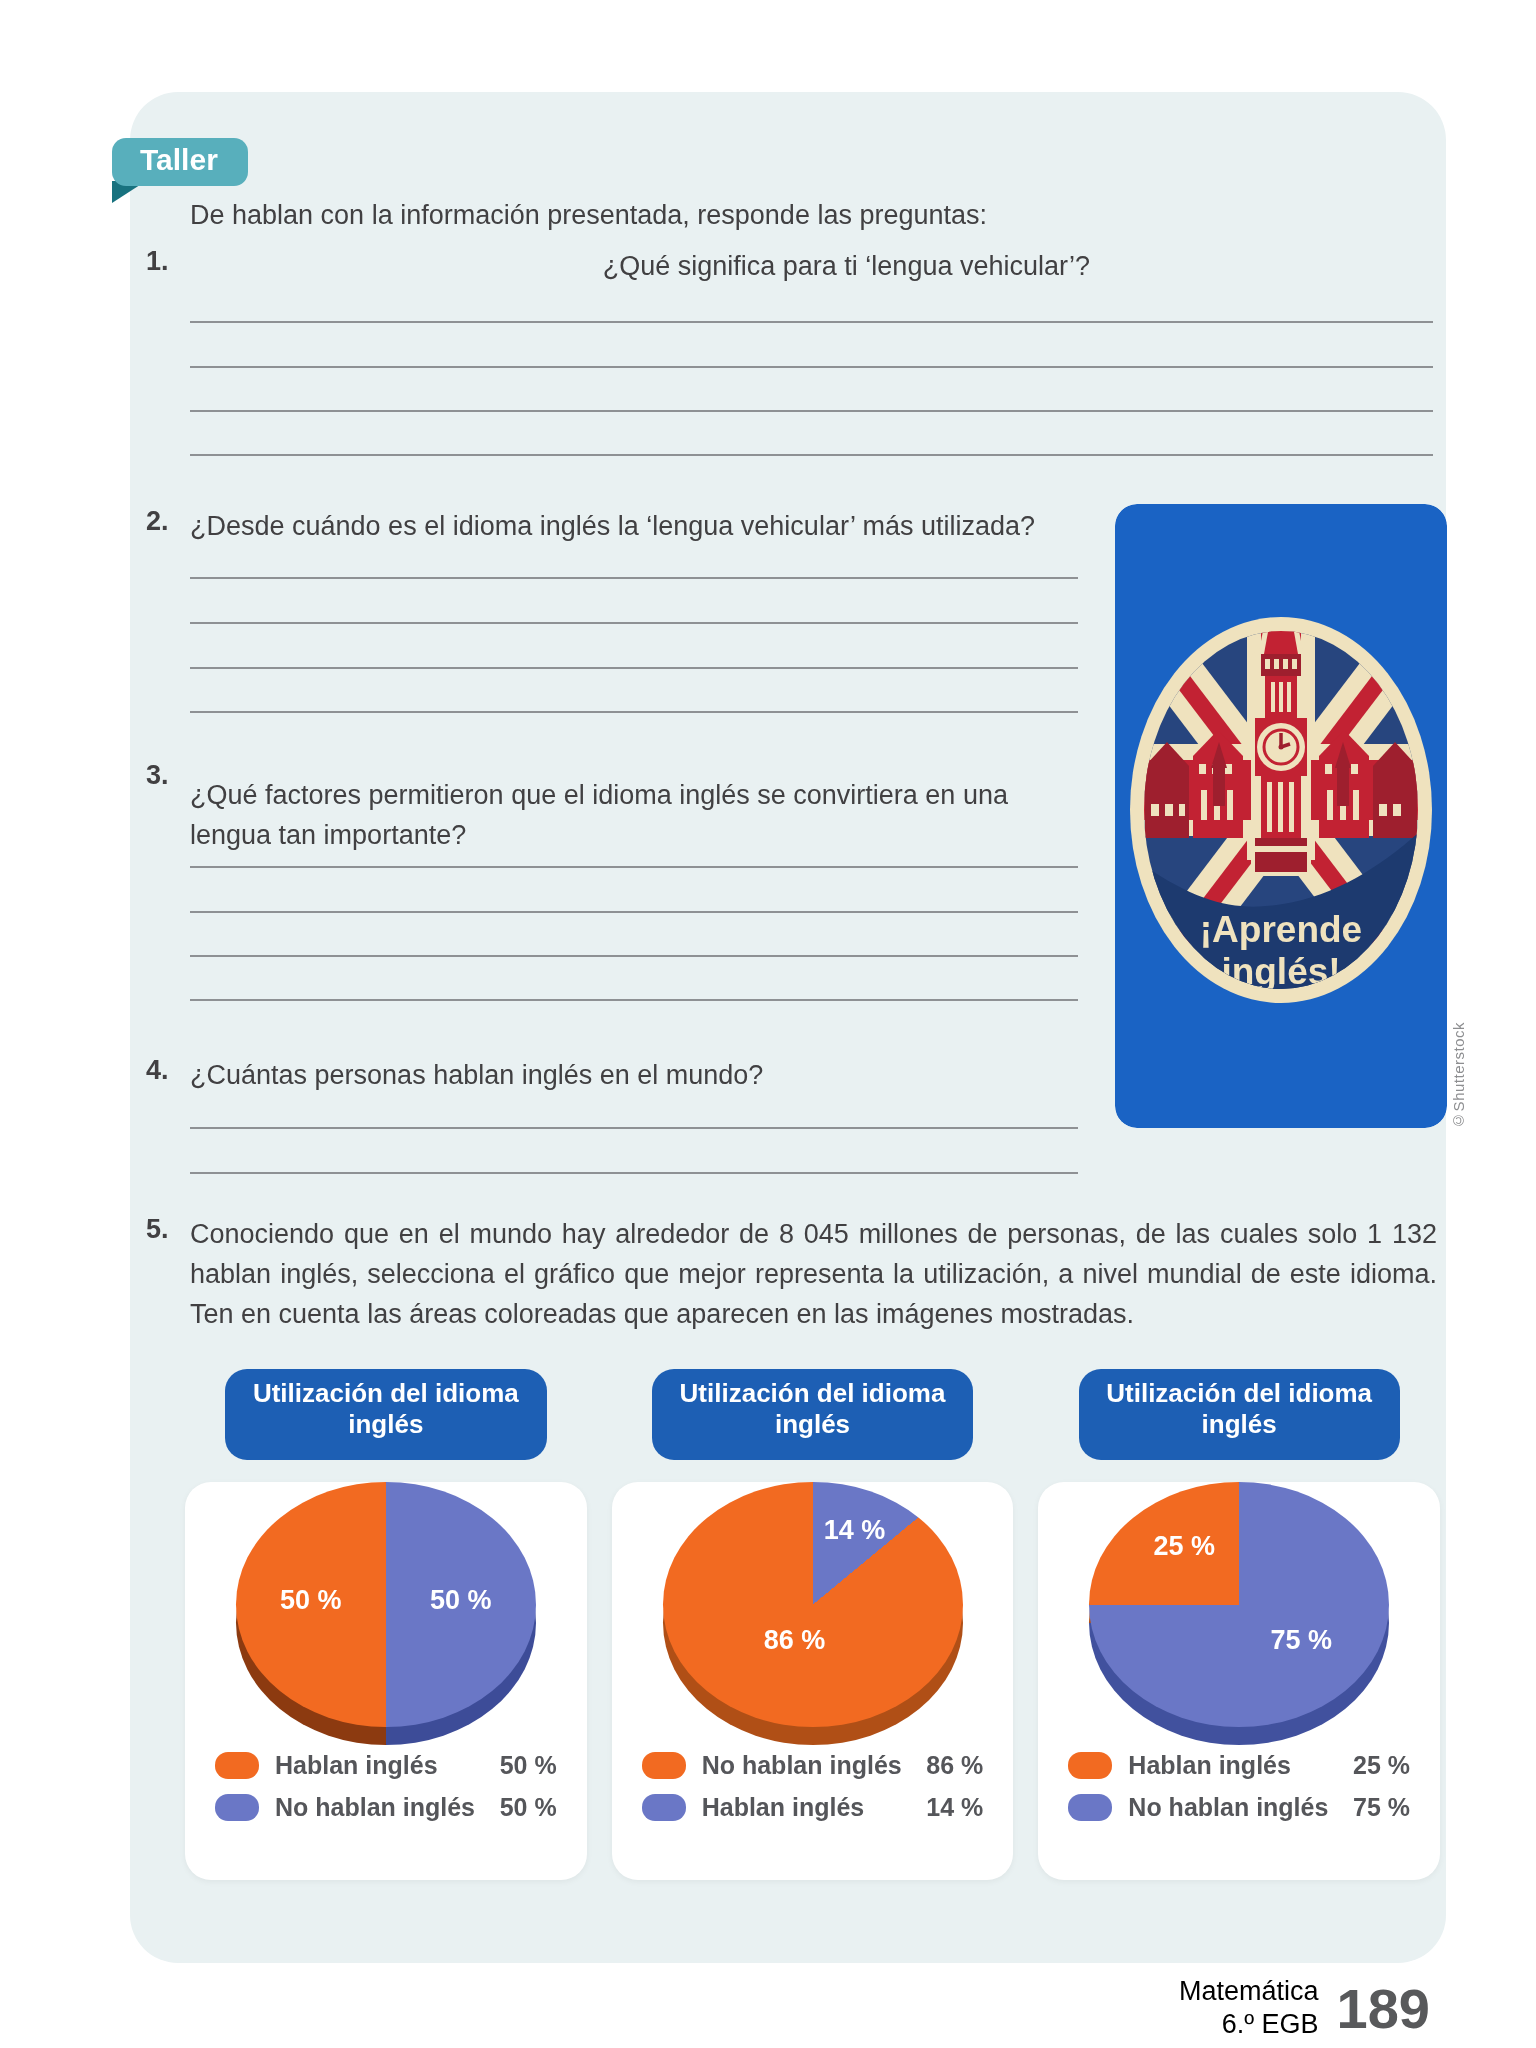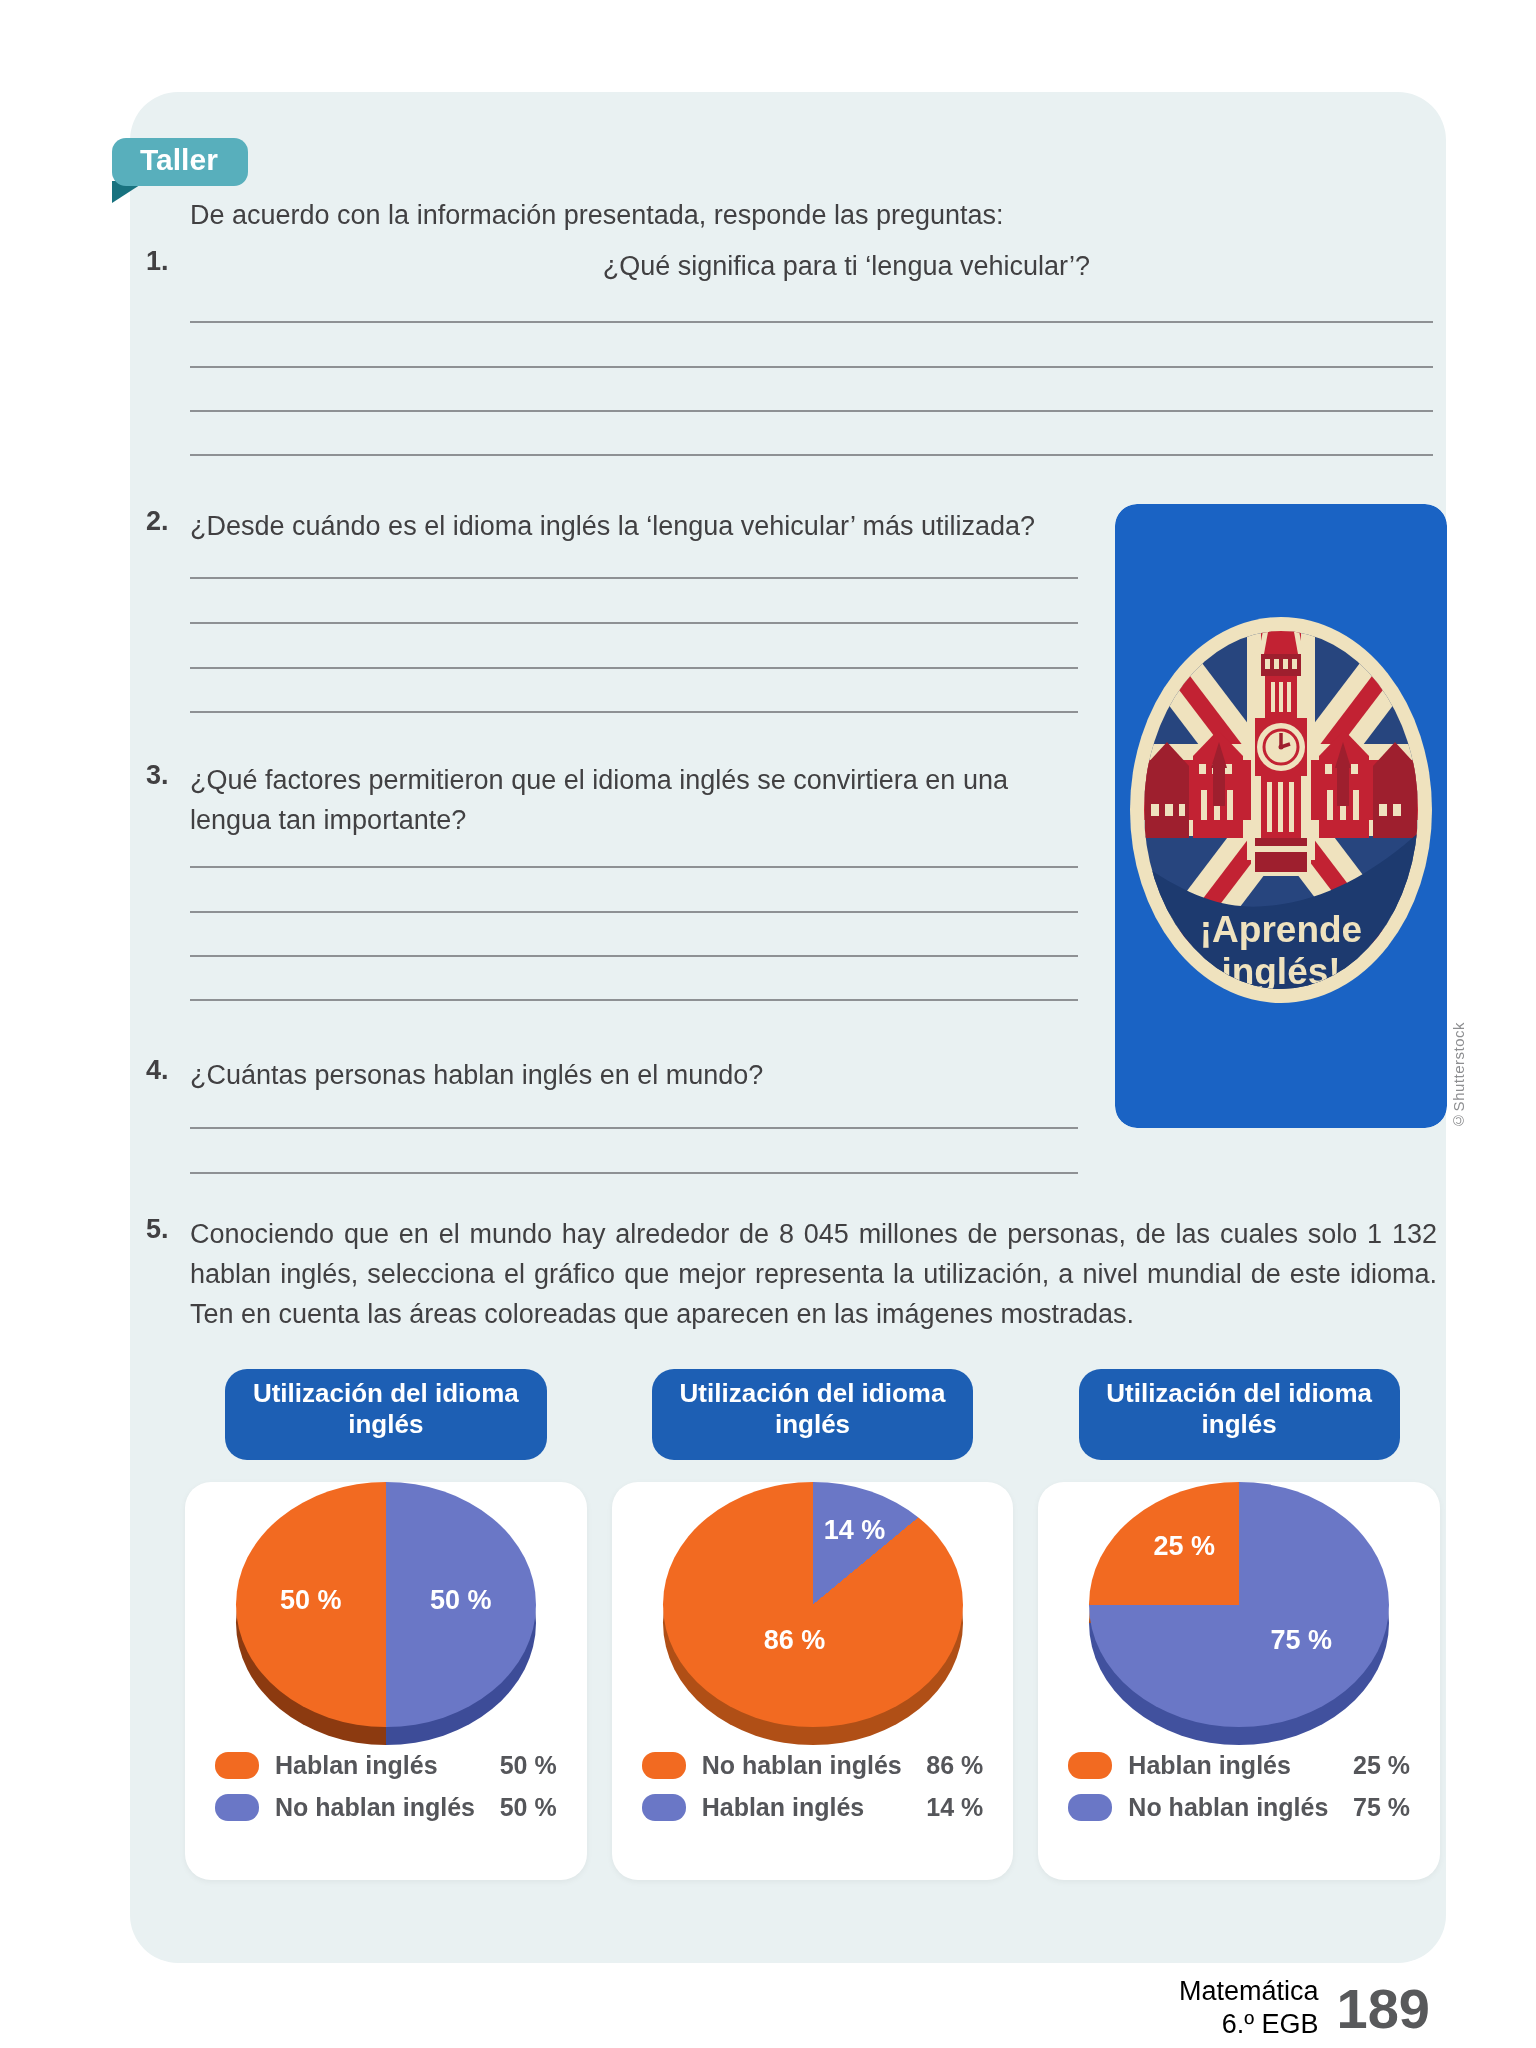--- a/index.html
+++ b/index.html
@@ -15,21 +15,21 @@
   .taller-fold{position:absolute;left:112px;top:181px;width:0;height:0;z-index:2;
                border-top:22px solid #18727F;border-right:34px solid transparent;}
 
   .intro{position:absolute;left:190px;top:200px;width:1200px;font-size:27px;margin:0;}
 
   .question{position:absolute;left:146px;}
   .qnum{display:inline-block;width:44px;font-weight:bold;vertical-align:top;font-size:27px;}
   .qtext{display:inline-block;vertical-align:top;font-size:27px;line-height:40px;}
   .q1{top:246px;} .q1 .qtext{width:900px;text-align:right;}
   .q2{top:506px;} .q2 .qtext{width:900px;}
-  .q3{top:760px;} .q3 .qtext{width:830px;}
+  .q3{top:760px;} .q3 .qtext{width:830px;margin-top:15px;}
   .q4{top:1055px;text-decoration:underline;} .q4 .qtext{width:900px;}
   .q5{top:1214px;} .q5 .qtext{width:1247px;text-align:justify;}
 
   .ans-line{position:absolute;left:190px;height:0;border-top:2px solid #8E9194;}
   .w-long{width:1243px;} .w-short{width:888px;}
   .lq1a{top:321px;} .lq1b{top:366px;} .lq1c{top:410px;} .lq1d{top:454px;}
   .lq2a{top:577px;} .lq2b{top:622px;} .lq2c{top:667px;} .lq2d{top:711px;}
   .lq3a{top:866px;} .lq3b{top:911px;} .lq3c{top:955px;} .lq3d{top:999px;}
   .lq4a{top:1127px;} .lq4b{top:1172px;}
 
@@ -68,21 +68,21 @@
 </head>
 <body>
 
 <div class="container"></div>
 
 <div class="taller-tab">
   <span>Taller</span>
 </div>
 <div class="taller-fold"></div>
 
-<p class="intro">De acuerdo con la información presentada, responde las preguntas:</p>
+<p class="intro">De hablan con la información presentada, responde las preguntas:</p>
 
 <div class="question q1">
   <span class="qnum">1.</span><span class="qtext">¿Qué significa para ti ‘lengua vehicular’?</span>
 </div>
 <div class="ans-line w-long lq1a"></div>
 <div class="ans-line w-long lq1b"></div>
 <div class="ans-line w-long lq1c"></div>
 <div class="ans-line w-long lq1d"></div>
 
 <div class="question q2">

